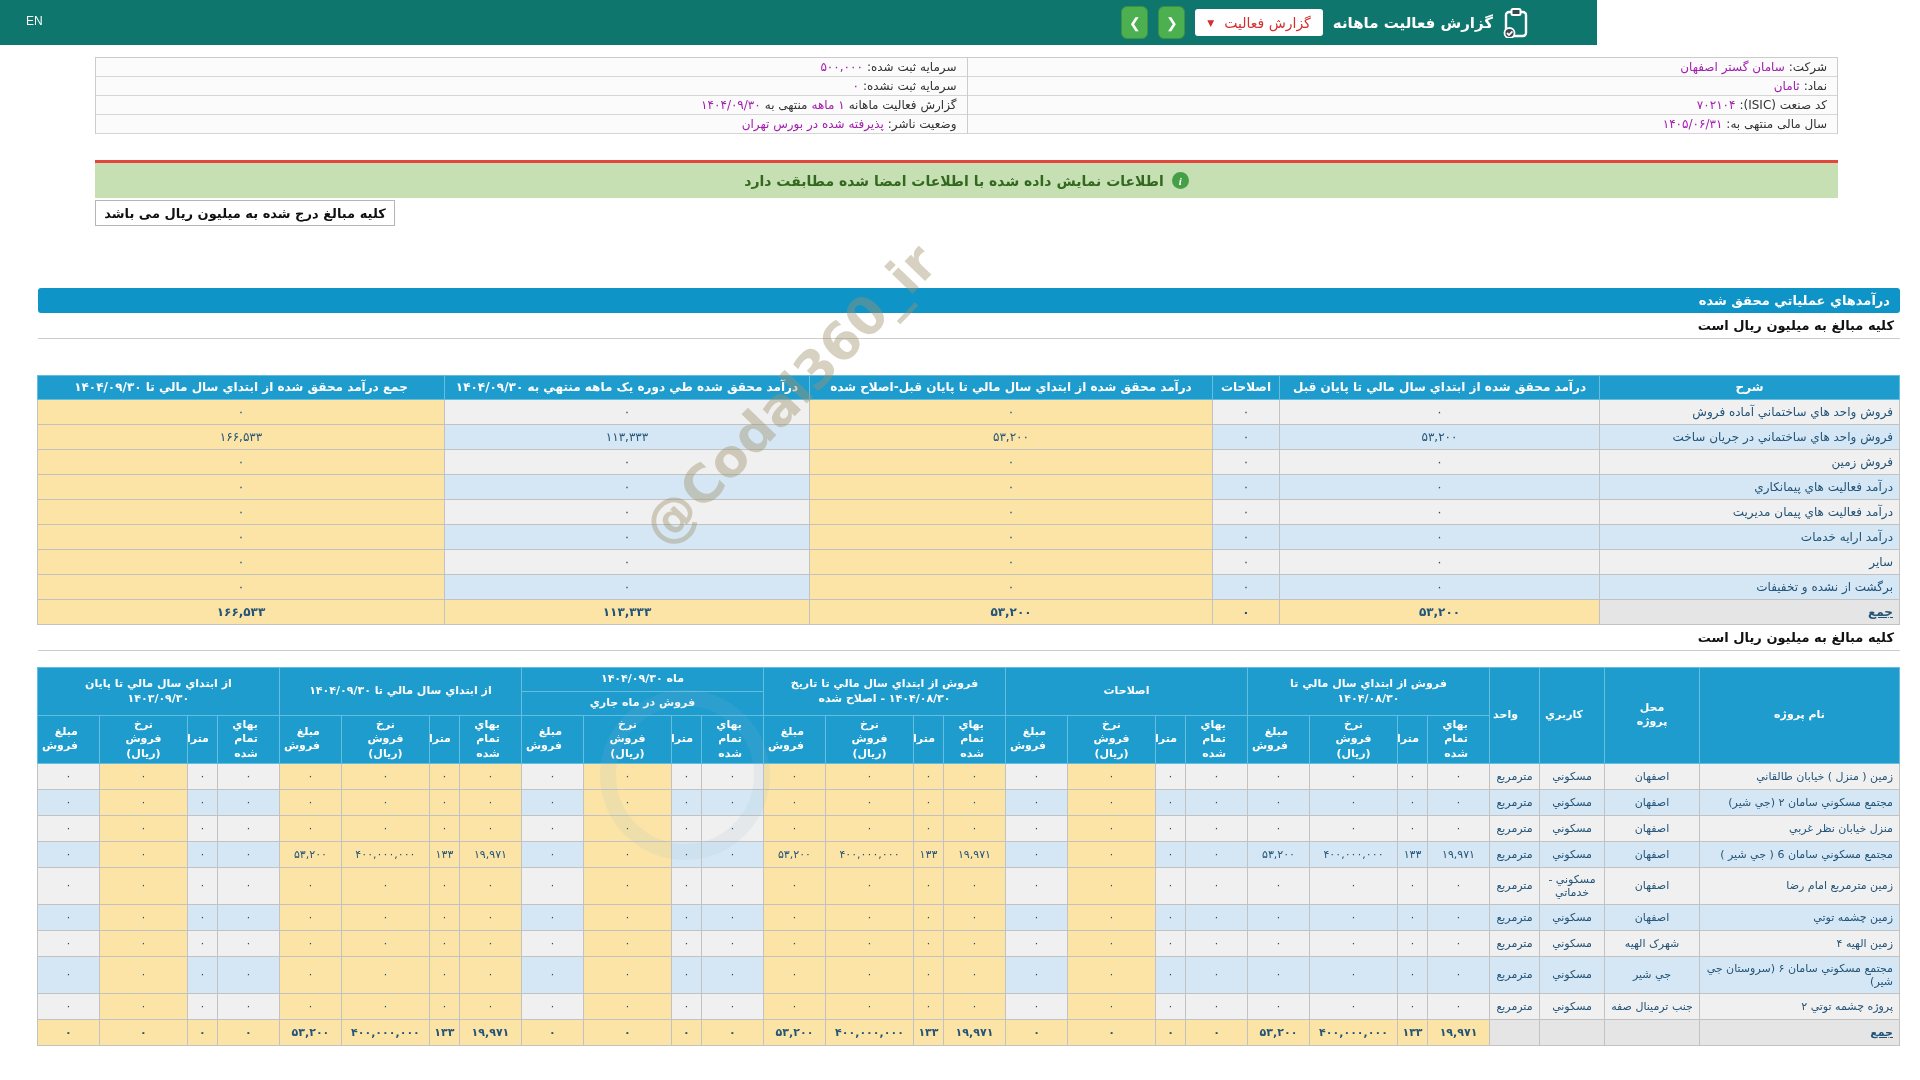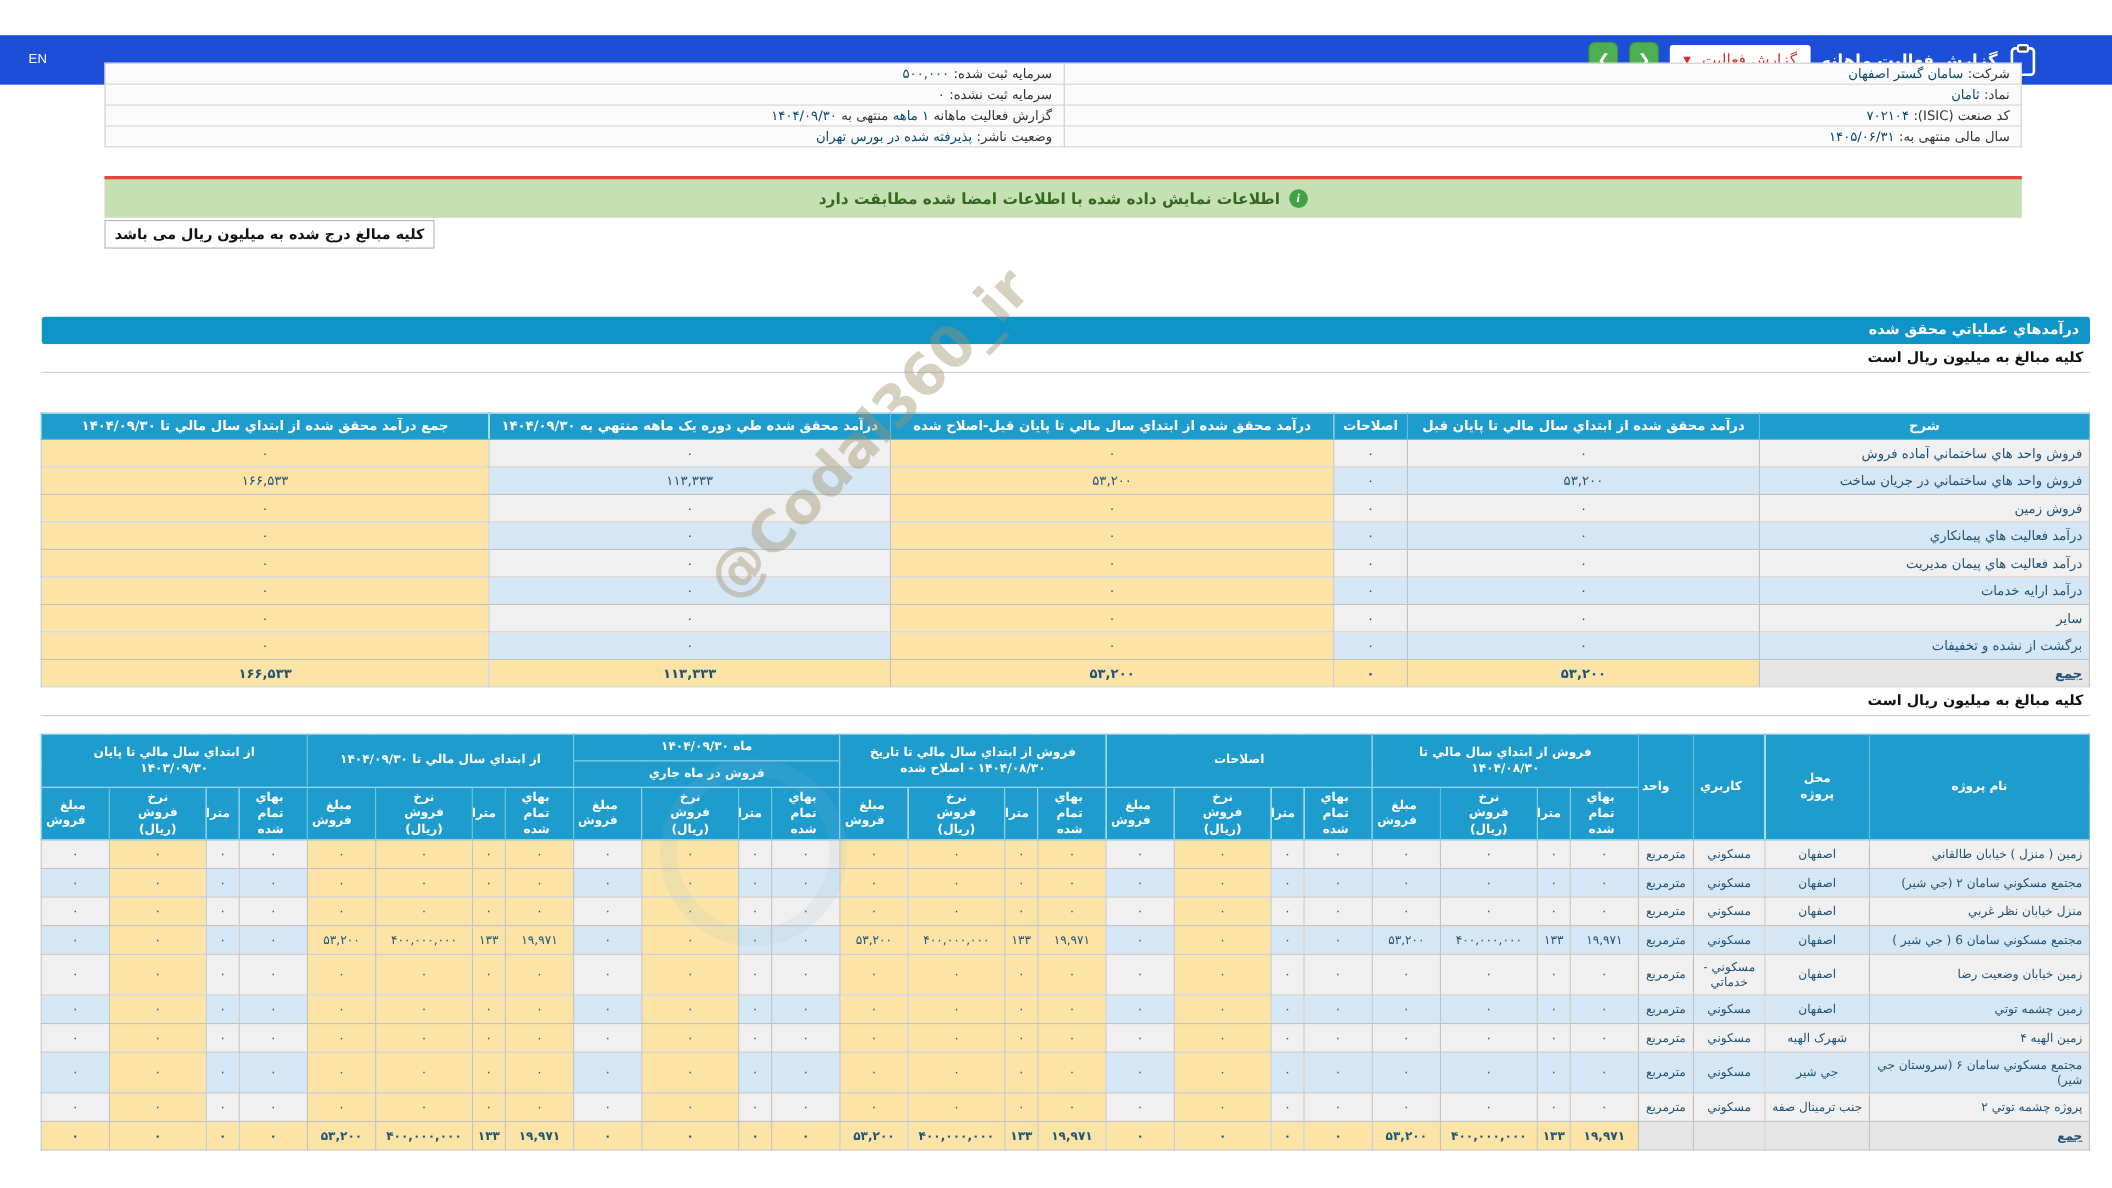--- a/index.html
+++ b/index.html
@@ -1,20 +1,20 @@
 <!DOCTYPE html>
 <html lang="fa" dir="rtl"><head>
 <meta charset="utf-8">
 <style>
   * { box-sizing: border-box; margin:0; padding:0; }
   html,body { width:1920px; height:1080px; overflow:hidden; background:#fff;
     font-family:"DejaVu Sans","Liberation Sans",sans-serif; direction:rtl; }
 
   
-  .topbar { position:absolute; top:0; left:0; width:1920px; height:45px; background:#1d4ed8;margin-top:32px; }
+  .topbar { position:absolute; top:0; left:0; width:1597px; height:45px; background:#0f766e; }
   .topbar .en { position:absolute; left:26px; top:14px; color:#fff; font-size:12px; cursor:pointer;
     font-family:"Liberation Sans",sans-serif; }
   .tb-cluster { position:absolute; right:68px; top:0; height:45px; display:flex; align-items:center; gap:10px; }
   .tb-title { color:#fff; font-size:15px; font-weight:bold; }
   .tb-pill { background:#fff; border-radius:3px; height:27px; padding:0 12px; display:flex;
     align-items:center; gap:10px; cursor:pointer; }
   .tb-pill .lbl { color:#D32F2F; font-size:14px; font-weight:normal; }
   .tb-pill .chev { color:#D32F2F; font-size:9px; }
   .nav-btn { width:27px; height:33px; background:#4CAF50; border:1px solid #3d9140; border-radius:6px;
     color:#fff; font-size:14px; font-weight:bold; display:flex; align-items:center; justify-content:center;
@@ -23,21 +23,21 @@
 
   
   .info-table { position:absolute; top:57px; left:95px; width:1743px; border:1px solid #ccc;
     border-bottom:none; background:#fbfbfb; }
   .info-grid { display:flex; flex-direction:row; }
   .info-col { width:50%; }
   .info-col.sep { border-left:1px solid #ccc; }
   .info-row { height:19px; border-bottom:1px solid #d5d5d5; display:flex; align-items:center;
     justify-content:flex-start; padding:0 10px; font-size:12px; color:#333; white-space:nowrap; }
   .info-row .seg { margin-left:4px; }
-  .info-row .orange { color:#0c4a6e; }
+  .info-row .orange { color:#a21caf; }
 
   
   .notice { position:absolute; top:160px; left:95px; width:1743px; height:38px; background:#C6E0B4;
     border-top:3px solid #E4453C; display:flex; align-items:center; justify-content:center; gap:8px; }
   .notice .txt { color:#33691E; font-size:14px; font-weight:bold; }
   .info-icon { width:17px; height:17px; border-radius:50%; background:#43A047; color:#fff; font-size:11px;
     font-weight:bold; display:flex; align-items:center; justify-content:center;
     font-family:"Liberation Serif",serif; font-style:italic; }
 
   
@@ -448,21 +448,21 @@
             <td class="num yl">۱۹,۹۷۱</td>
             <td class="num yl">۱۳۳</td>
             <td class="num yl">۴۰۰,۰۰۰,۰۰۰</td>
             <td class="num yl">۵۳,۲۰۰</td>
             <td class="num par">۰</td>
             <td class="num par">۰</td>
             <td class="num yl">۰</td>
             <td class="num par">۰</td>
           </tr>
           <tr class="rg">
-            <td class="name par">زمین خیابان وضعیت رضا</td>
+            <td class="name par">زمین مترمربع امام رضا</td>
             <td class="ctr par">اصفهان</td>
             <td class="ctr par">مسکوني - خدماتي</td>
             <td class="ctr par">مترمربع</td>
             <td class="num par">۰</td>
             <td class="num par">۰</td>
             <td class="num par">۰</td>
             <td class="num par">۰</td>
             <td class="num par">۰</td>
             <td class="num par">۰</td>
             <td class="num yl">۰</td>

